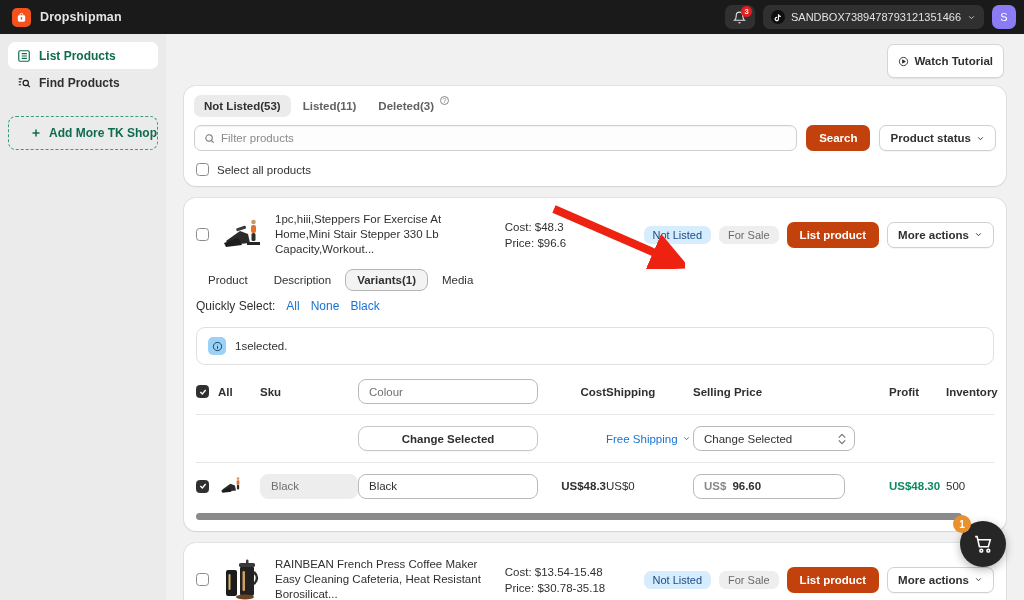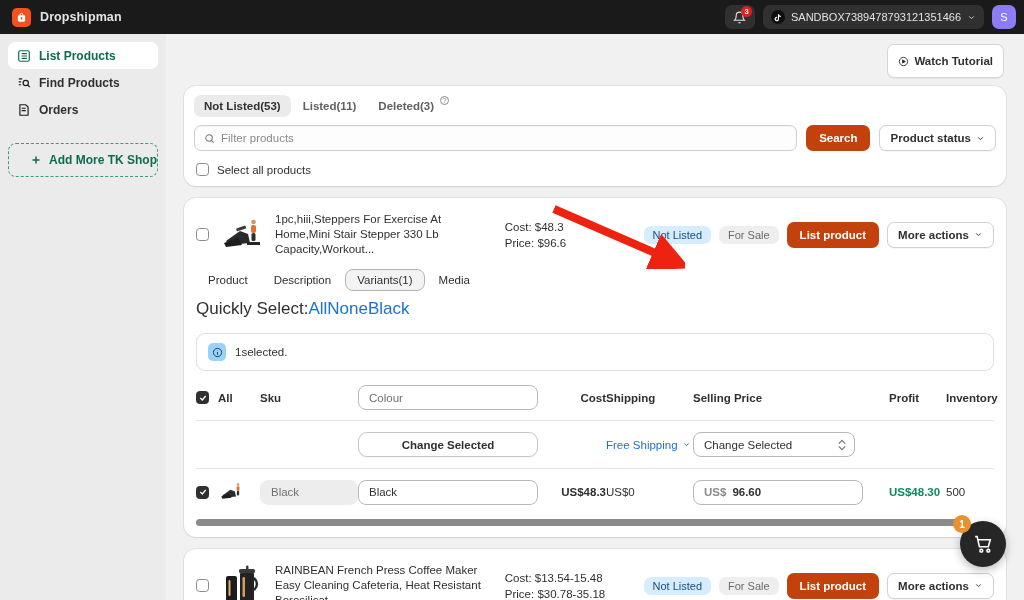--- a/index.html
+++ b/index.html
@@ -146,22 +146,22 @@
     padding: 3px 9px; white-space: nowrap;
   }
   .head-actions { margin-left: auto; display: flex; align-items: center; gap: 8px; }
 
   
   .subtabs { display: flex; align-items: center; gap: 2px; padding: 0 12px; }
   .subtab {
     font-size: 11.5px; color: #303030; padding: 4px 11px; border-radius: 8px; cursor: pointer;
     border: 1px solid transparent;
   }
-  .subtab.active { background: #f3f3f3; border-color: #b5b5b5; font-weight: 400; }
-  .quick-row { display: flex; align-items: center; padding: 8px 12px 0 12px; font-size: 17px; }
+  .subtab.active { background: #f3f3f3; border-color: #b5b5b5; font-weight: 700; }
+  .quick-row { display: flex; align-items: center; gap: 11px; padding: 8px 12px 0 12px; font-size: 12px; }
   .quick-label { color: #303030; }
   .quick-link { color: #1773d6; cursor: pointer; }
 
   .banner {
     margin: 14px 12px 0 12px; border: 1px solid #e0e0e0; border-radius: 9px;
     display: flex; align-items: center; gap: 9px; padding: 9px 11px; background: #fff;
   }
   .banner-icon {
     width: 18px; height: 18px; border-radius: 5px; background: #9ad2f7;
     display: flex; align-items: center; justify-content: center; flex: 0 0 18px;
@@ -196,21 +196,21 @@
   }
   .link-blue { color: #1773d6; font-size: 11.5px; cursor: pointer; display: flex; align-items: center; gap: 4px; font-weight: 400; }
   .select-wrap { position: relative; width: 162px; }
   .select-wrap .inp { padding-right: 24px; }
   .stepper {
     position: absolute; right: 9px; top: 50%; transform: translateY(-50%);
     display: flex; flex-direction: column; gap: 1px; pointer-events: none;
   }
   .vbody { padding: 10px 0 0 0; display: flex; align-items: center; }
   .vthumb { width: 26px; height: 26px; flex: 0 0 26px; display: flex; align-items: center; justify-content: center; }
-  .price-inp-wrap { position: relative; width: 170px; }
+  .price-inp-wrap { position: relative; width: 152px; }
   .price-inp {
     height: 25px; border: 1px solid #b9b9b9; border-radius: 8px; background: #fff;
     display: flex; align-items: center; gap: 6px; padding: 0 10px; font-size: 11.5px;
   }
   .price-cur { color: #8a8a8a; }
   .price-val { color: #303030; font-weight: 600; }
   .profit-green { color: #0f8a5f; font-size: 11.5px; font-weight: 600; }
 
   .scrollbar-zone { padding: 14px 12px 11px 12px; }
   .scrollbar { height: 7px; border-radius: 4px; background: #8a8a8a; width: 96%; }
@@ -284,29 +284,20 @@
       <div class="nav-item">
         <span class="nav-icon">
           <svg width="14" height="14" viewBox="0 0 24 24" fill="none" stroke="#1a1a1a" stroke-width="2">
             <path d="M3 5h6M3 10h4M3 15h4"></path>
               <circle cx="15" cy="12" r="4.5"></circle>
               <path d="M18.5 15.5L22 19"></path>
           </svg>
         </span>
         <span class="nav-label">Find Products</span>
       </div>
-      <div class="nav-item">
-        <span class="nav-icon">
-          <svg width="14" height="14" viewBox="0 0 24 24" fill="none" stroke="#1a1a1a" stroke-width="2">
-            <path d="M5 3h10l4 4v14H5z"></path>
-              <path d="M8 9h7M8 13h7"></path>
-          </svg>
-        </span>
-        <span class="nav-label">Orders</span>
-      </div>
       <button class="add-shop">
         <svg width="12" height="12" viewBox="0 0 24 24" fill="none" stroke="#0f6b4f" stroke-width="3">
             <path d="M12 5v14M5 12h14"></path>
           </svg>
         <span>Add More TK Shop</span>
       </button>
     </div>
 
     <div class="main">
 

